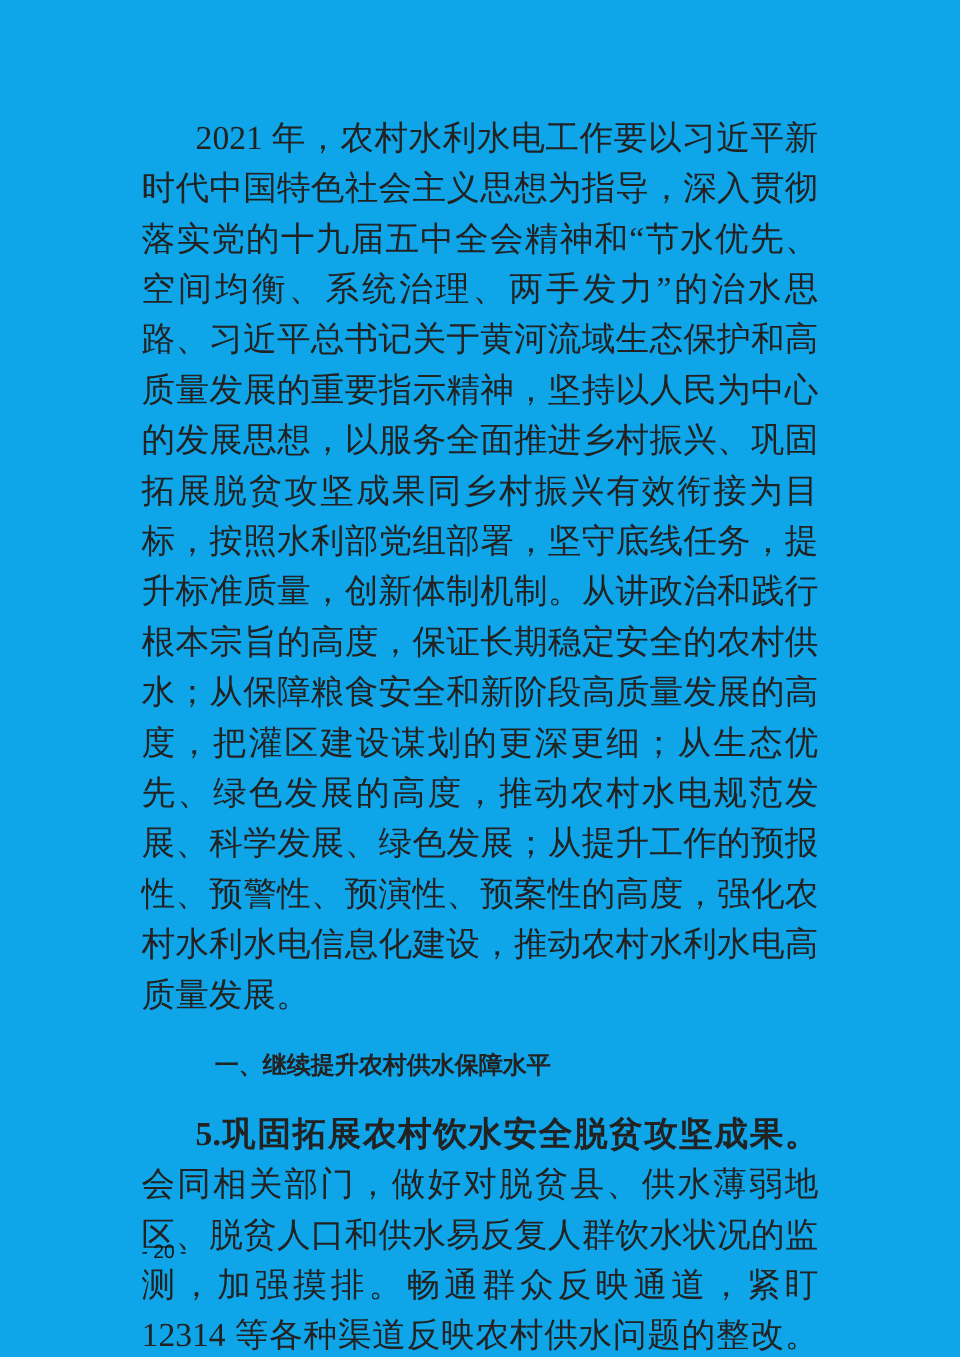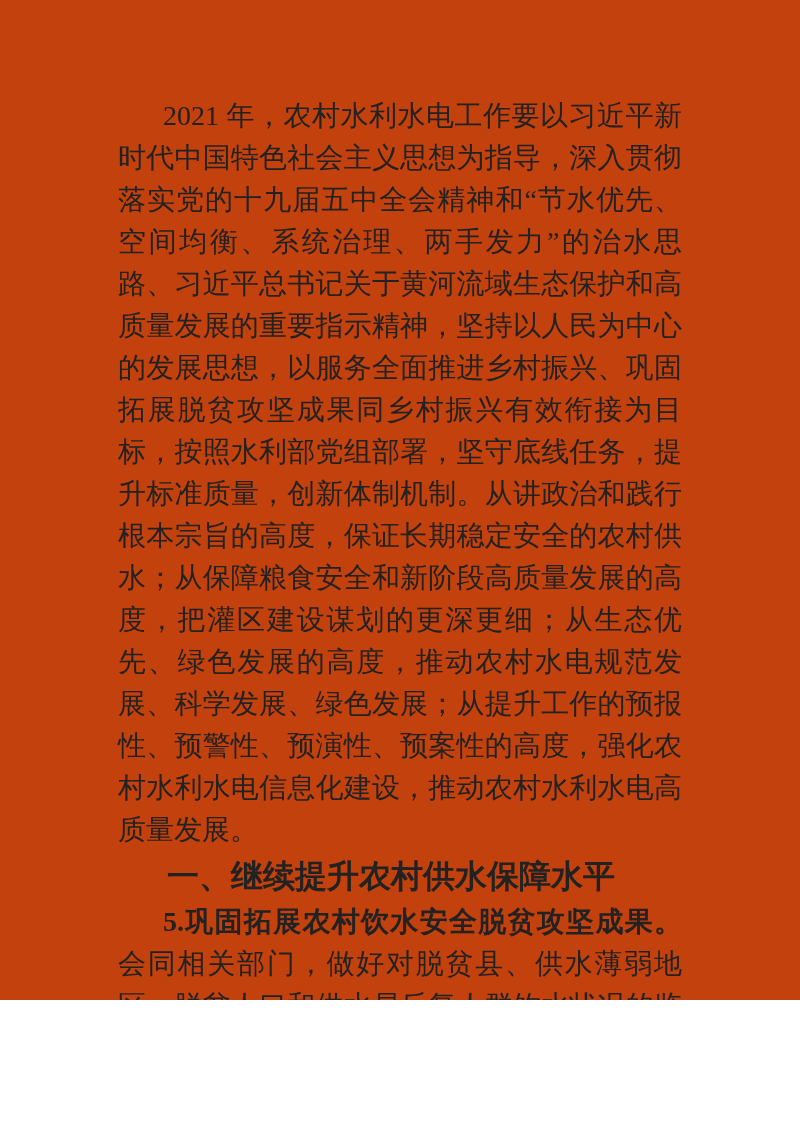--- a/index.html
+++ b/index.html
@@ -1,21 +1,21 @@
 <!DOCTYPE html>
 <html><head>
 <meta charset="utf-8">
 <style>
   * { box-sizing: border-box; }
   html, body { margin: 0; padding: 0; background: #ffffff; }
   .page {
     position: relative;
     width: 800px;
-    height: 1000px;
-    background: #c2410c;
+    height: 1131px;
+    background: #0ea5e9;
     overflow: hidden;
     color: #222222;
   }
   .content {
     position: absolute;
     left: 118px;
     top: 95px;
     width: 564px;
     font-family: "Liberation Serif", "DejaVu Serif", serif;
     font-size: 28px;
@@ -23,25 +23,25 @@
     text-align: justify;
     text-justify: inter-character;
     color: #222222;
   }
   .para {
     margin: 0;
     padding: 0;
     text-indent: 45px;
   }
   .heading {
-    margin: 4px;
+    margin: 16px;
     padding: 0;
     text-indent: 45px;
     font-weight: 700;
-    font-size: 32px;
+    font-size: 20px;
     line-height: 42px;
   }
   .lead {
     font-weight: 700;
   }
   .footer {
     position: absolute;
     left: 118px;
     top: 1032px;
     font-family: "Liberation Sans", "DejaVu Sans", sans-serif;

